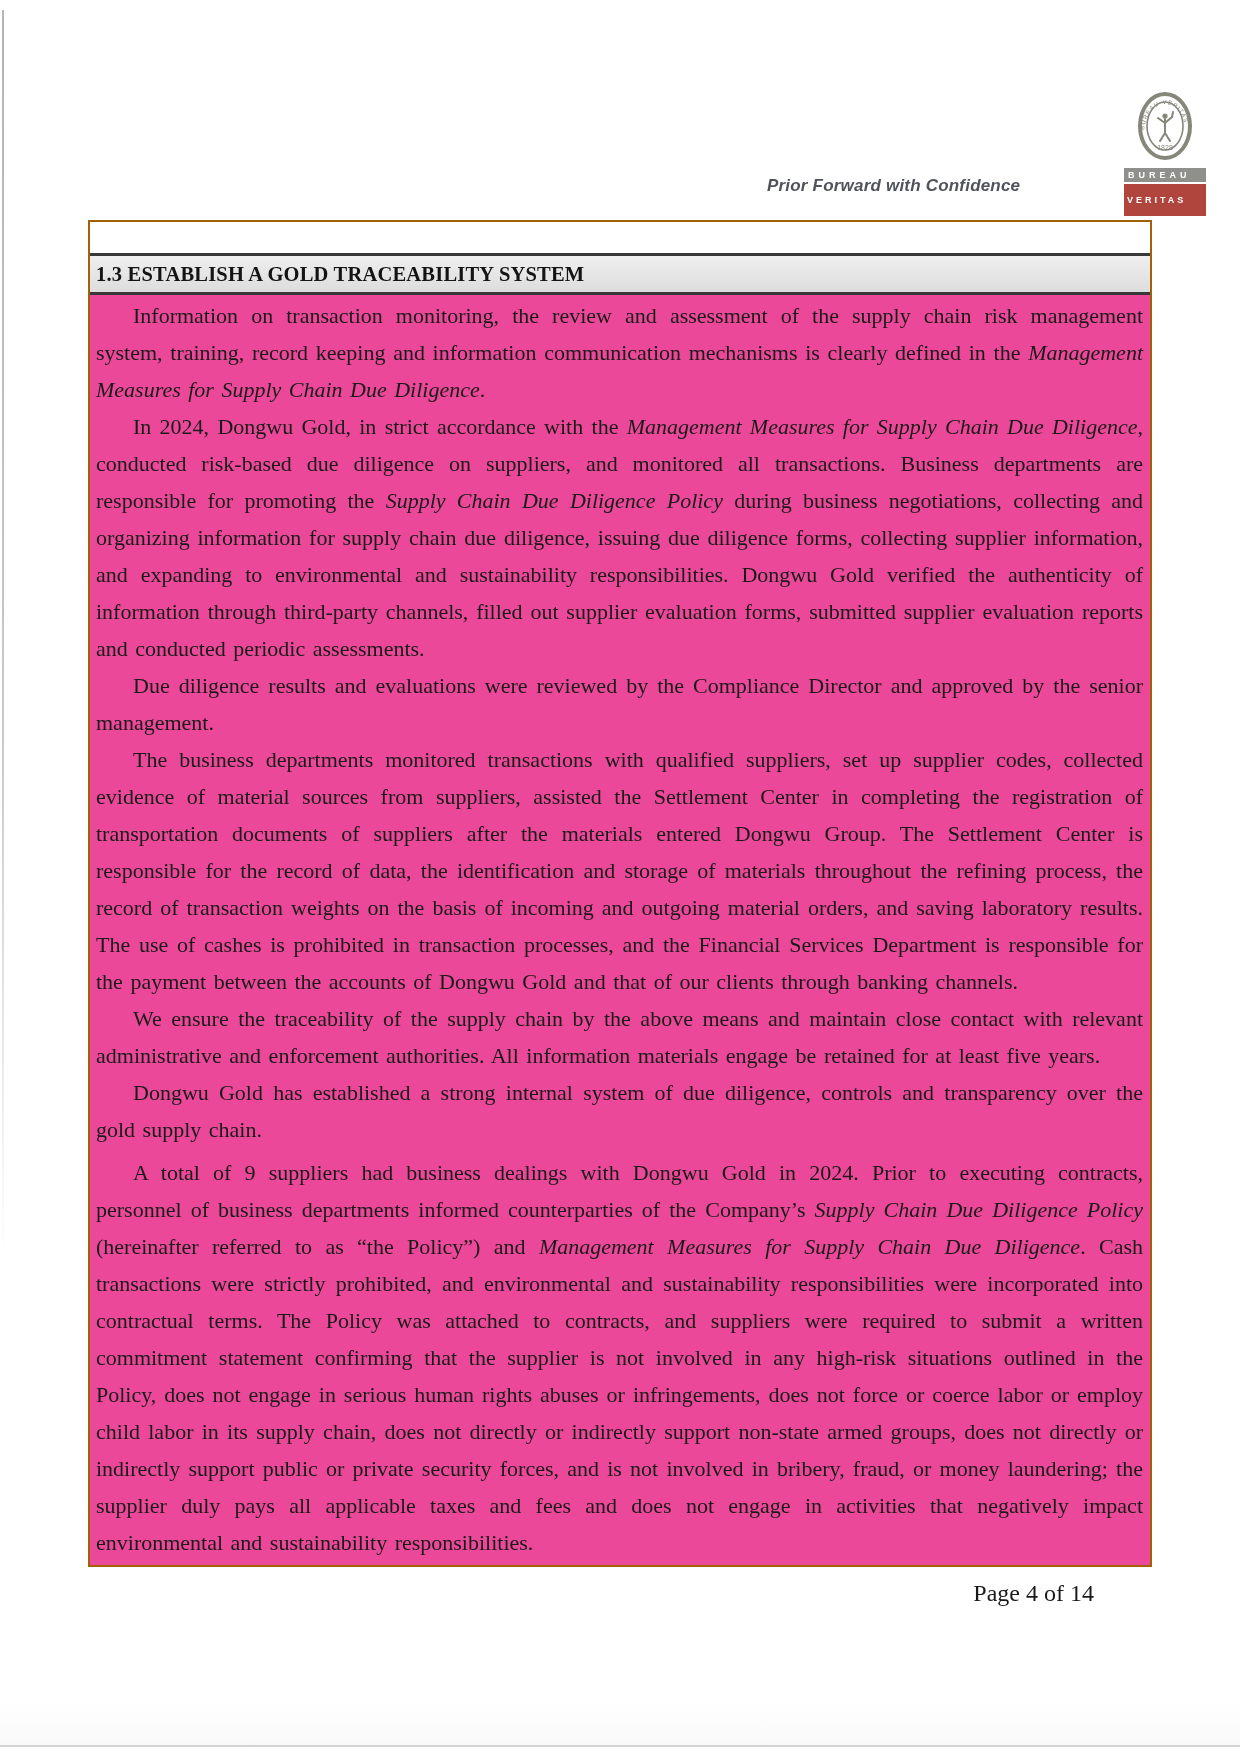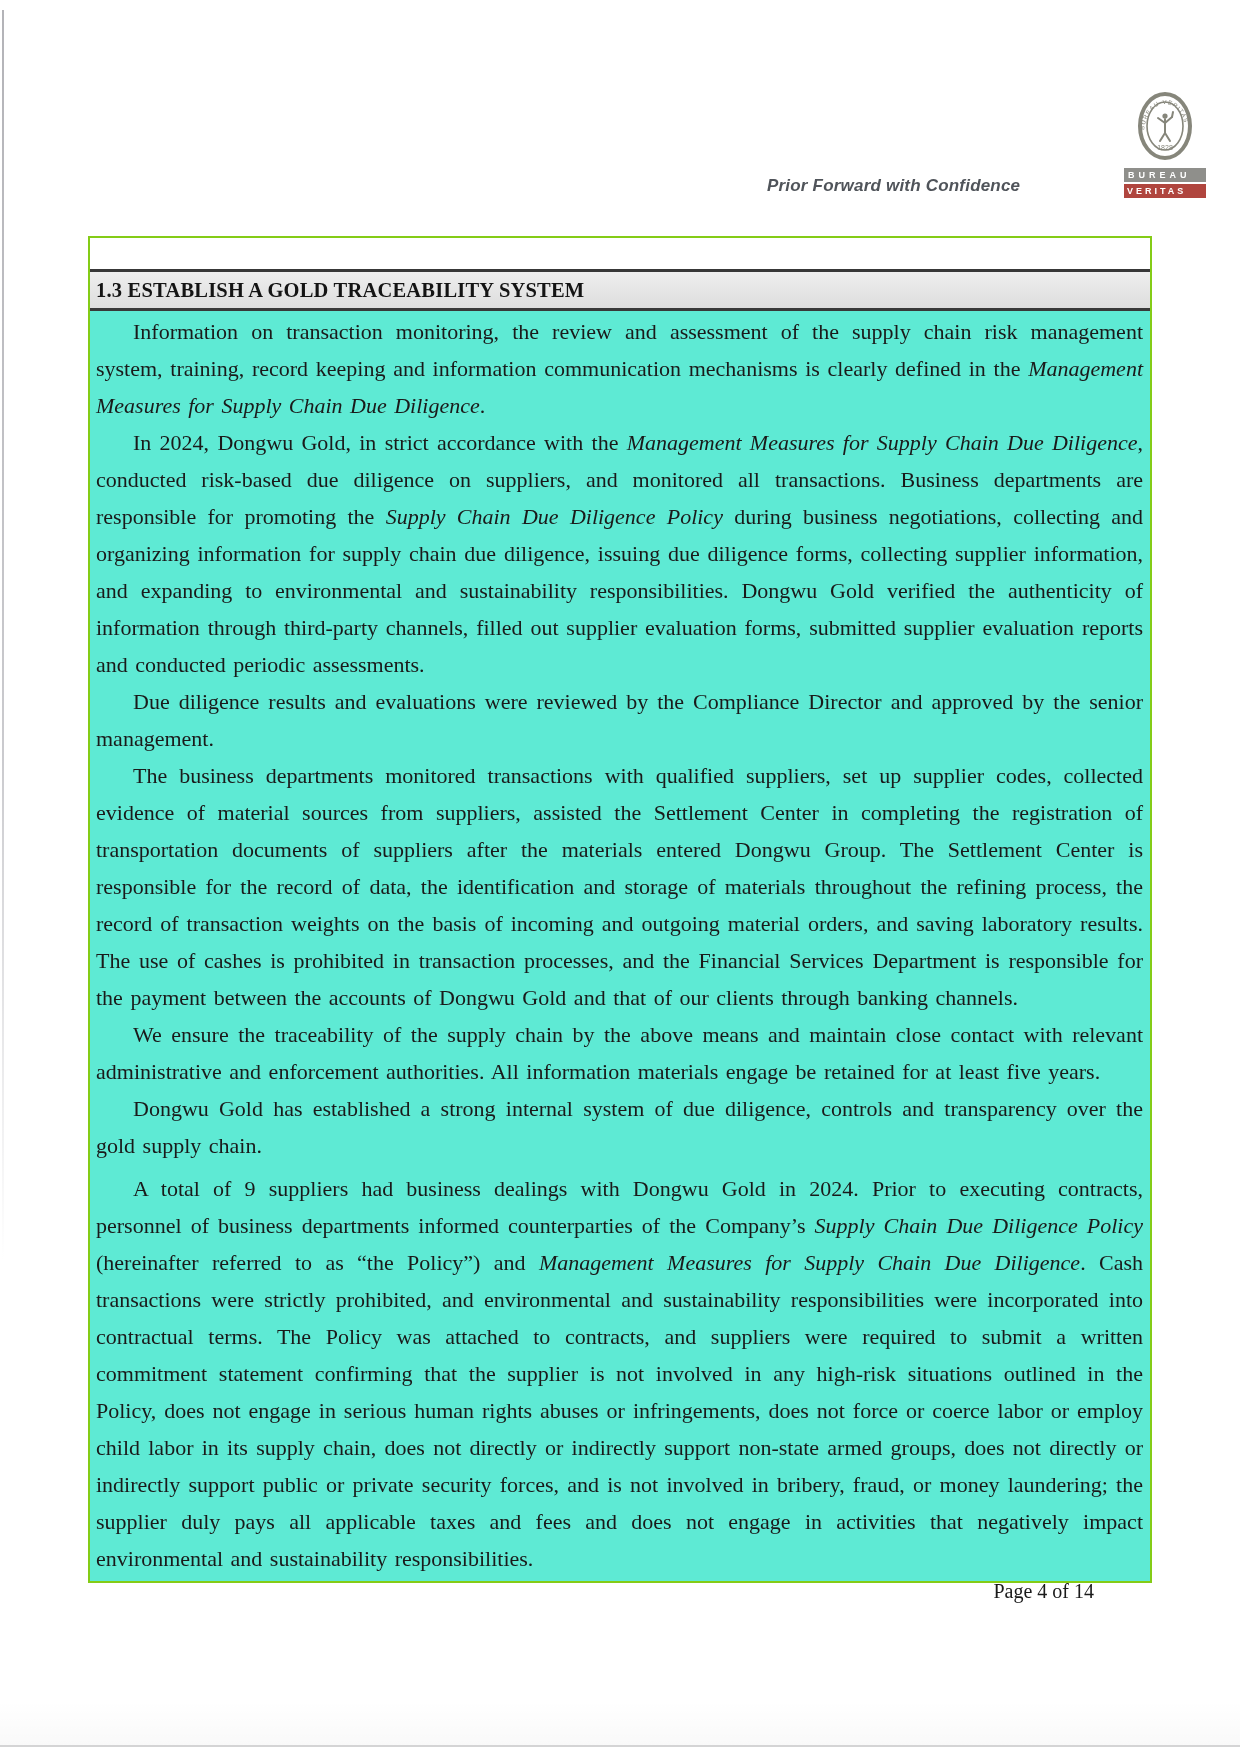--- a/index.html
+++ b/index.html
@@ -44,28 +44,28 @@
   .bv-logo{position:absolute;left:1122px;top:90px;width:86px;}
   .bv-emblem{display:block;margin:0 auto;}
   .bv-bars{margin-top:6px;}
   .bv-bar{
     width:82px;margin:0 auto;height:12px;line-height:12px;
     text-align:left;color:#ffffff;
     font-family:"Liberation Sans","DejaVu Sans",sans-serif;
     font-size:9px;font-weight:bold;
   }
   .bv-bar.bureau{background:#8f8f8b;letter-spacing:4px;text-indent:4px;margin-bottom:2px;padding:1px 0;}
-  .bv-bar.veritas{background:#b0453e;letter-spacing:3px;text-indent:3px;padding:1px 0;}
+  .bv-bar.veritas{background:#b0453e;letter-spacing:3px;text-indent:3px;padding:10px 0;}
 
   
   .doc-table{
-    position:absolute;left:88px;top:236px;width:1064px;
-    border:2px solid #84cc16;
+    position:absolute;left:88px;top:220px;width:1064px;
+    border:2px solid #a16207;
     box-sizing:border-box;
-    background:#5eead4;
+    background:#ec4899;
   }
   .row-empty{height:31px;background:#fff;}
   .sec-bar{
     border-top:3px solid #383838;
     border-bottom:3px solid #383838;
     background:linear-gradient(to bottom,#efefef,#dddddd);
     height:36px;line-height:36px;
     font-weight:bold;font-size:20.5px;color:#141414;
     padding-left:6px;letter-spacing:.2px;
     white-space:nowrap;overflow:hidden;
@@ -77,21 +77,21 @@
     word-spacing:2px;
   }
   .sec-body-13{min-height:808px;}
   .sec-body-14{min-height:366px;}
   .para{margin:0;text-indent:37px;}
   .para i{font-style:italic;}
 
   
   .page-number{
     position:absolute;top:1580px;right:146px;
-    font-size:20px;color:#1a1a1a;
+    font-size:24px;color:#1a1a1a;
   }
 </style>
 </head>
 <body>
 
 <div class="page">
 
   <div class="scan-left"></div>
   <div class="scan-bottom-shade"></div>
   <div class="scan-bottom"></div>

